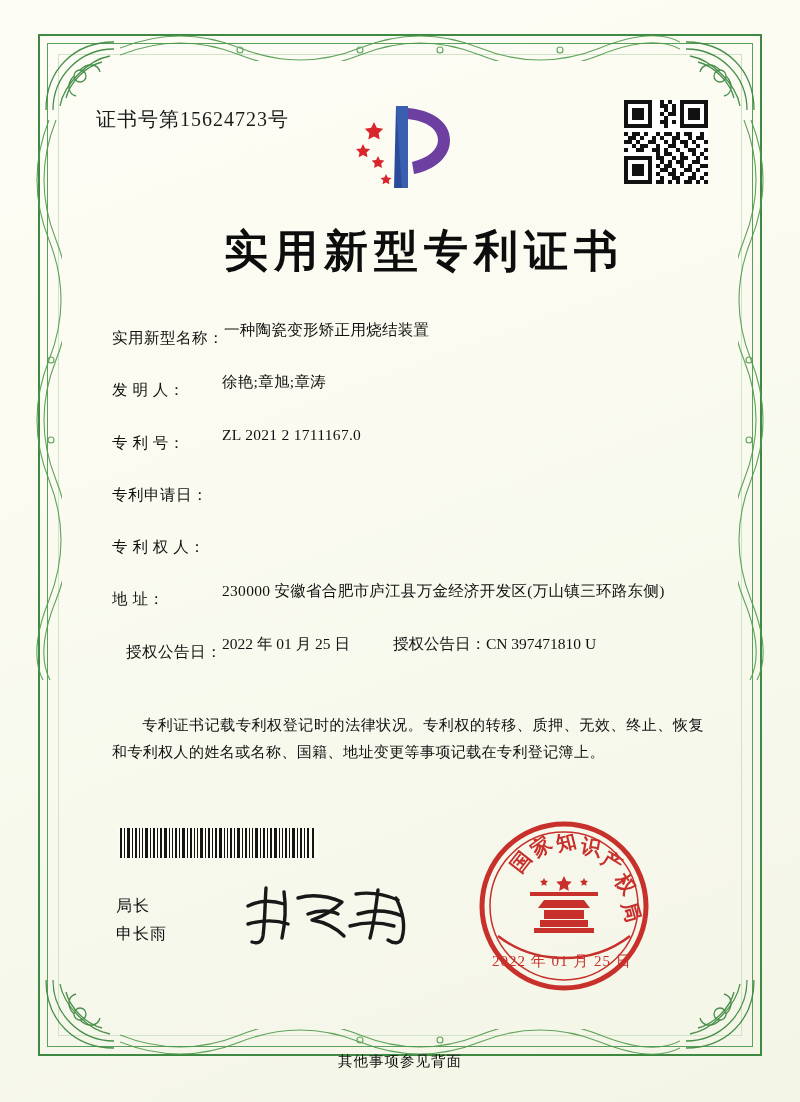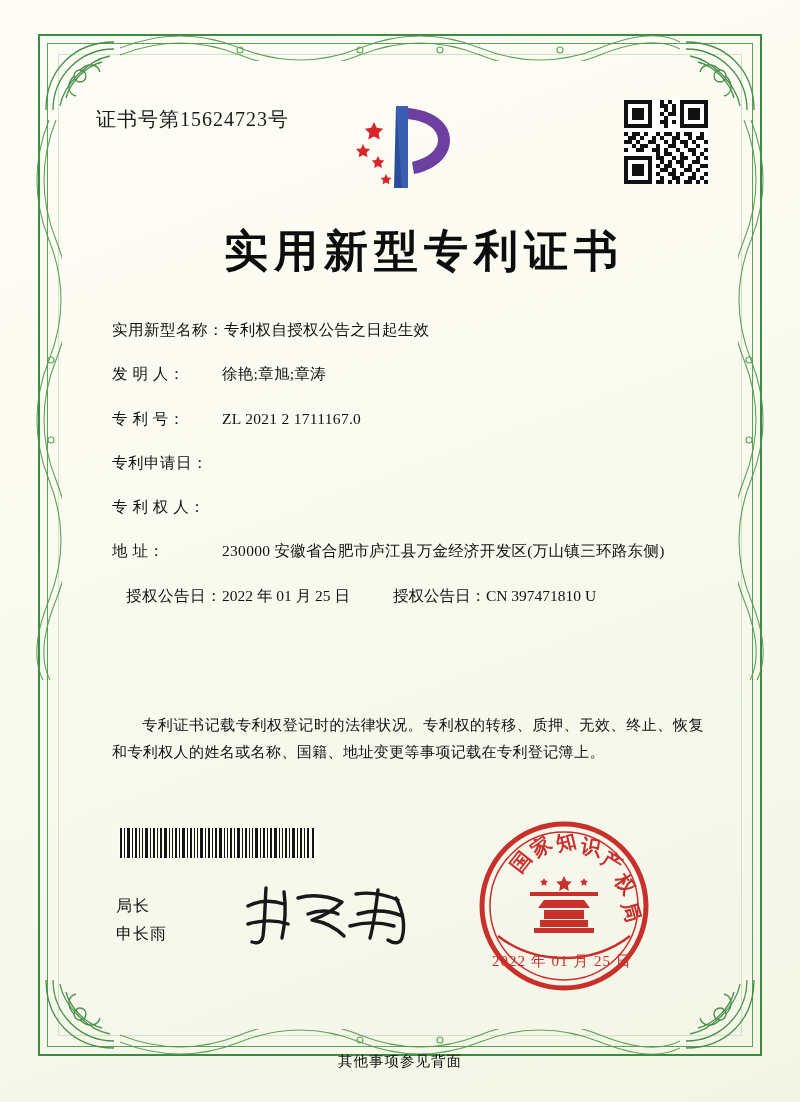--- a/index.html
+++ b/index.html
@@ -136,20 +136,21 @@
   .field {
     display: flex;
     align-items: flex-start;
     margin-bottom: 21px;
     line-height: 1.5;
   }
   .field .lbl {
     flex: 0 0 110px;
     white-space: pre;
     letter-spacing: 0.5px;
+    margin-top: 8px;
   }
   .field .val {
     flex: 1 1 auto;
     letter-spacing: 0.3px;
   }
   .field.inline-two {
     justify-content: flex-start;
     text-align: right;
   }
   .field .lbl2 {
@@ -451,21 +452,21 @@
         <rect x="20" y="20" width="1" height="1"></rect>
     </g>
   </svg>
 
   <div class="title">实用新型专利证书</div>
 
   <div class="fields">
 
     <div class="field">
       <span class="lbl">实用新型名称：</span>
-      <span class="val">专利权自授权公告之日起生效</span>
+      <span class="val">一种陶瓷变形矫正用烧结装置</span>
     </div>
 
     <div class="field">
       <span class="lbl">发 明 人：</span>
       <span class="val">徐艳;章旭;章涛</span>
     </div>
 
     <div class="field">
       <span class="lbl">专 利 号：</span>
       <span class="val">ZL 2021 2 1711167.0</span>

